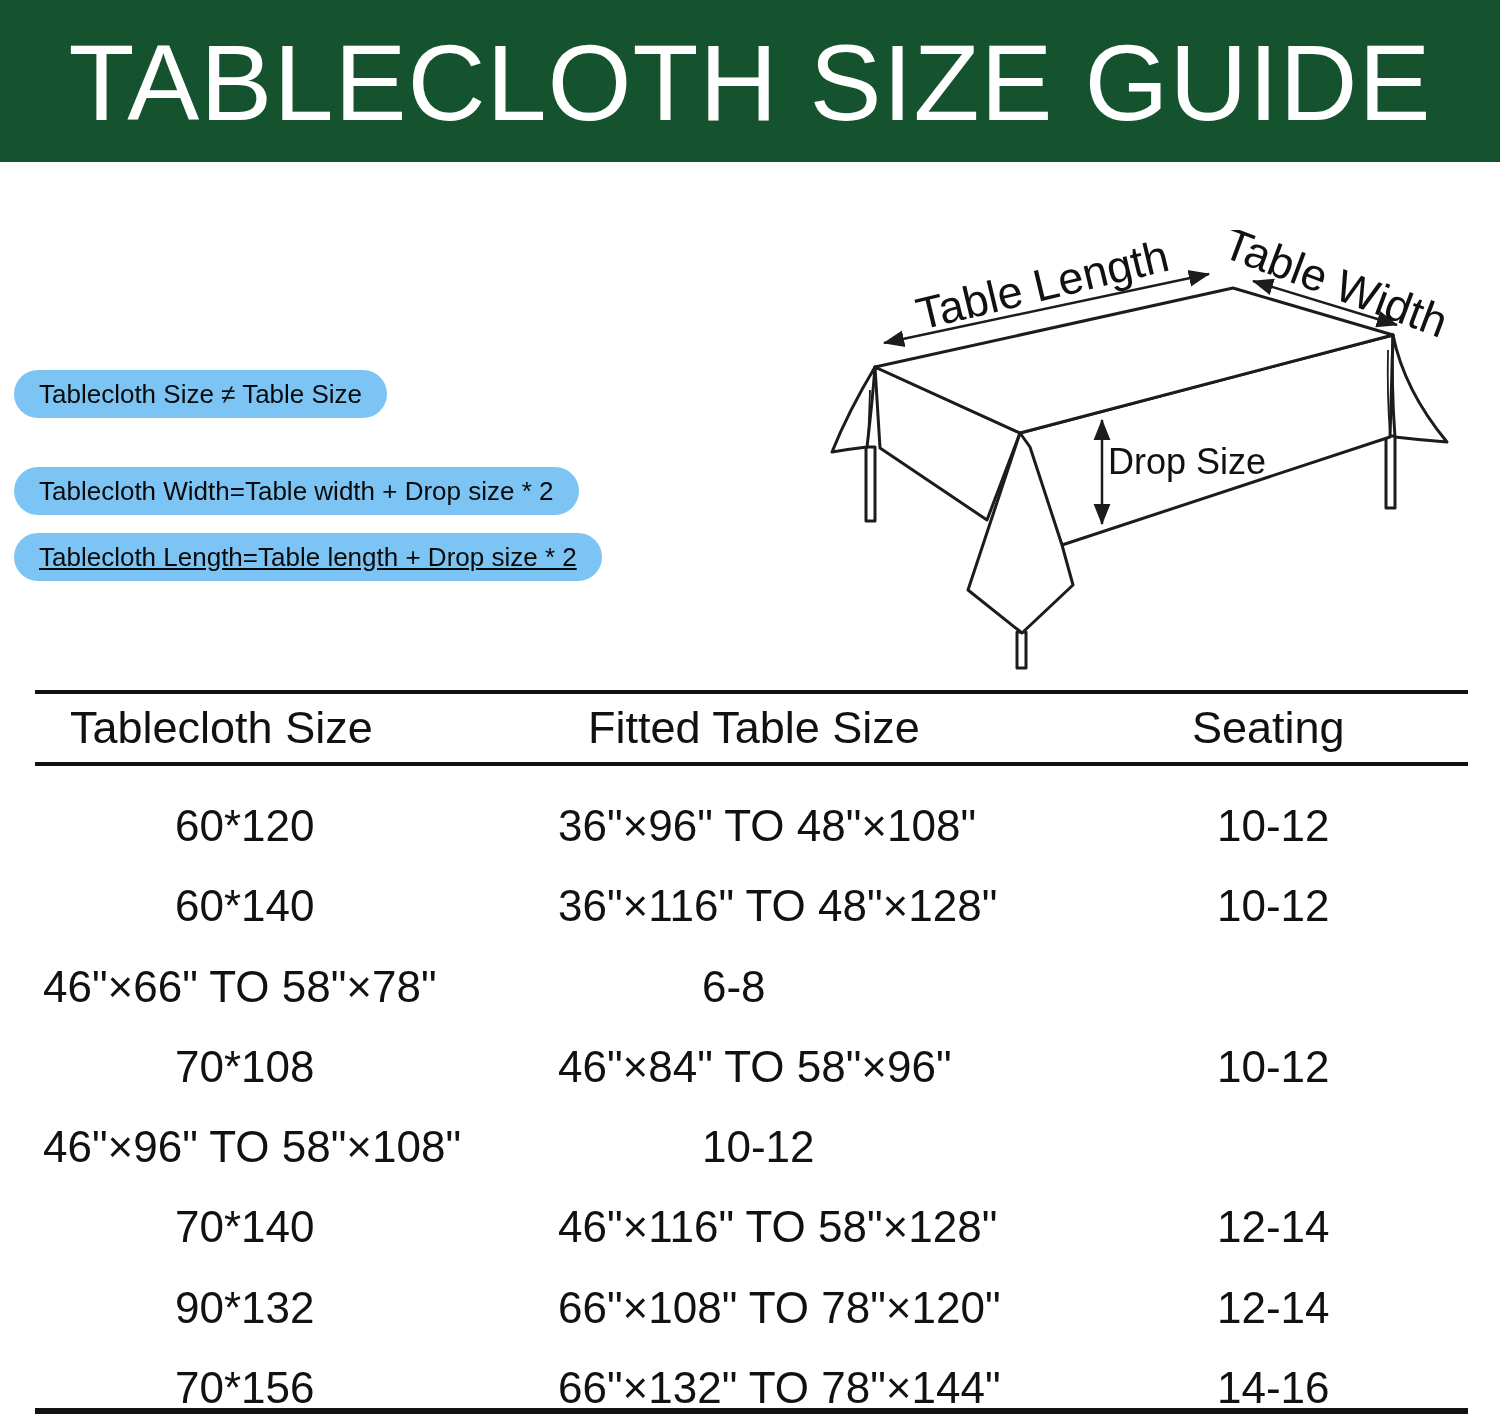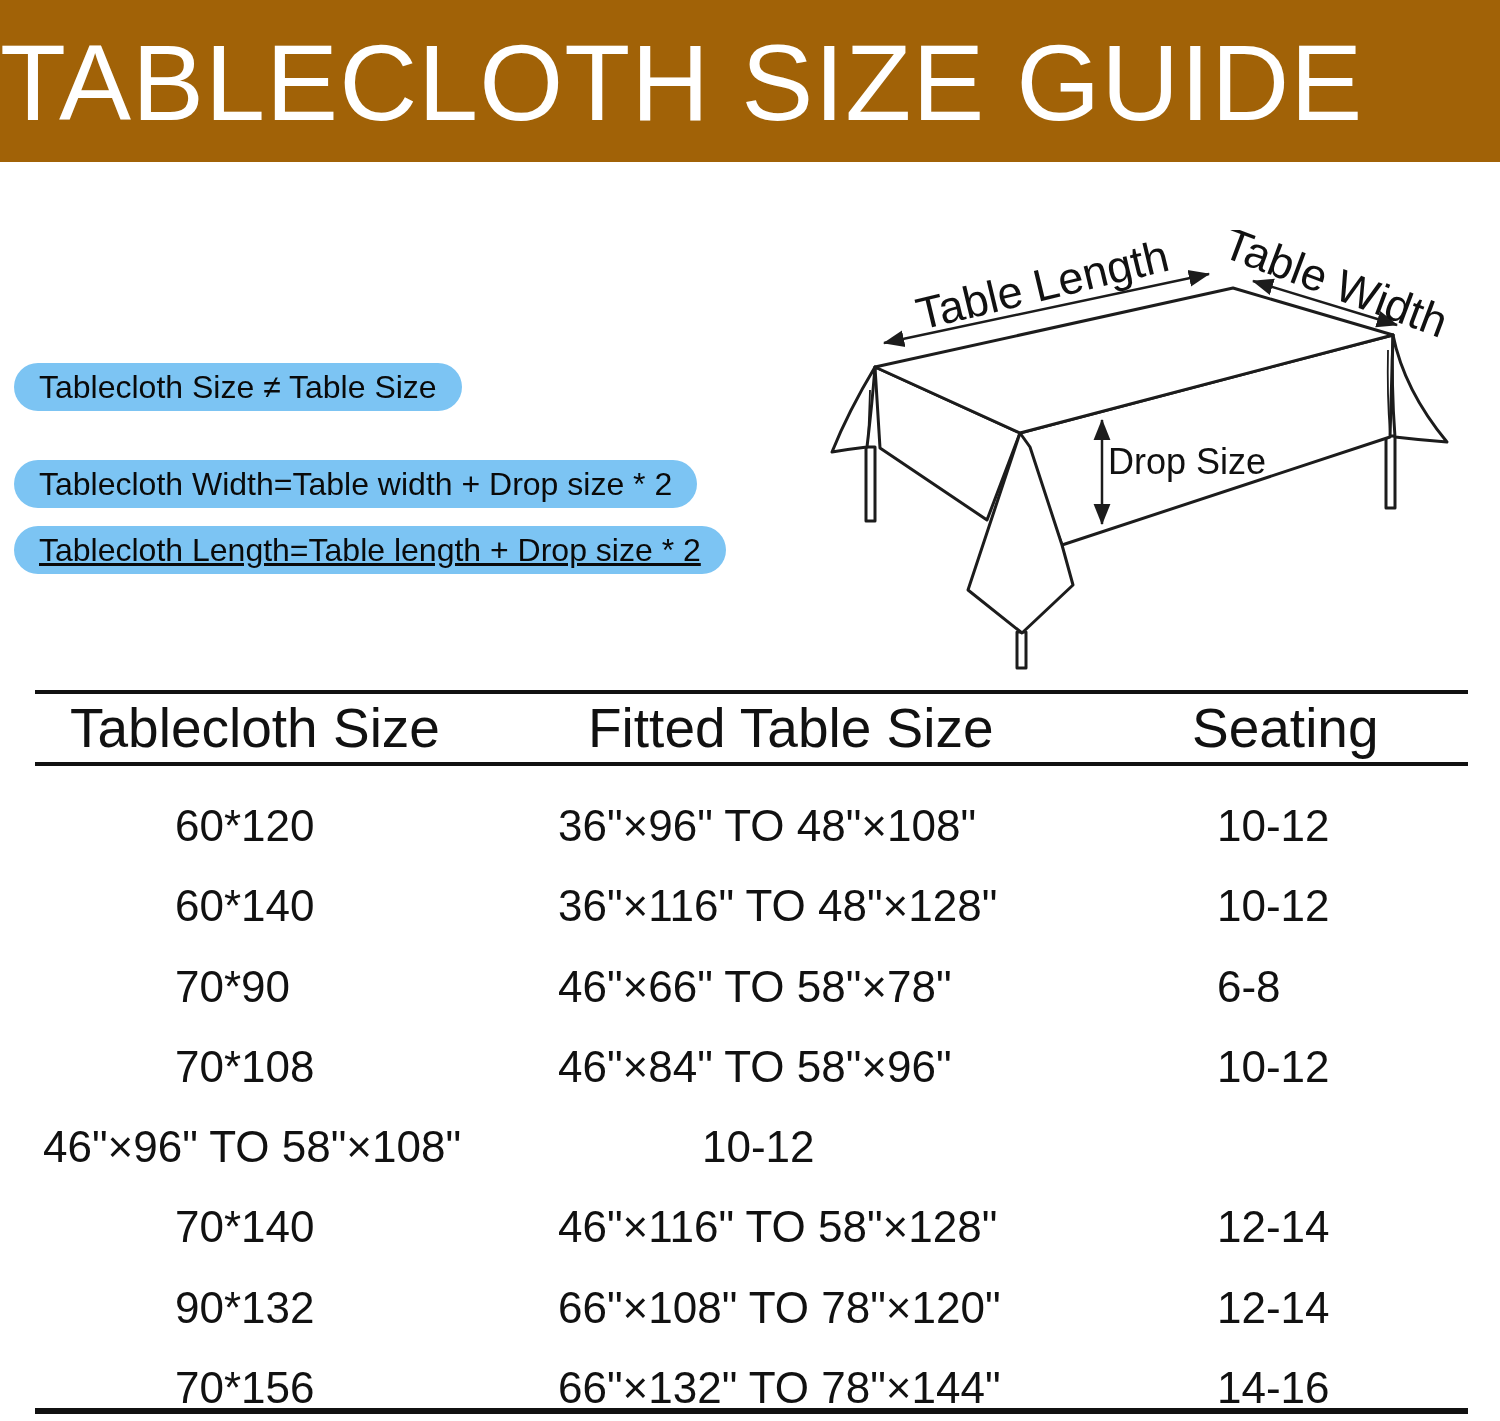--- a/index.html
+++ b/index.html
@@ -3,49 +3,50 @@
 <meta charset="utf-8">
 <style>
   html,body{margin:0;padding:0;background:#ffffff;}
   .canvas{
     position:relative;width:1500px;height:1421px;background:#ffffff;overflow:hidden;
     font-family:"Liberation Sans", sans-serif;color:#111111;
   }
   
   .banner{
     position:absolute;left:0;top:0;width:1500px;height:162px;
-    background:#a16207;display:flex;align-items:center;
+    background:#14532d;display:flex;align-items:center;justify-content:center;
   }
   .banner h1{
     margin:0;padding-top:2px;font-size:108px;font-weight:400;letter-spacing:1px;
     color:#ffffff;white-space:nowrap;
   }
   
   .pill{
     position:absolute;left:14px;height:48px;border-radius:24px;background:#7cc4f3;
-    display:flex;align-items:center;padding:0 25px;font-size:32px;color:#0a0a0a;
+    display:flex;align-items:center;padding:0 25px;font-size:26px;color:#0a0a0a;
     white-space:nowrap;
+    margin-top:7px;
   }
   .pill-1{top:363px;}
   .pill-2{top:460px;}
   .pill-3{top:526px;text-decoration:underline;}
   
   .diagram{position:absolute;left:800px;top:230px;width:700px;height:460px;}
   .diagram .line-art{stroke:#1c1c1c;stroke-width:3;fill:#ffffff;stroke-linejoin:round;}
   .diagram .fold{stroke:#1c1c1c;stroke-width:1.8;fill:none;}
   .diagram .dim{stroke:#1c1c1c;stroke-width:2.5;fill:none;}
   .diagram text{fill:#111111;font-family:"Liberation Sans", sans-serif;}
   
   .rule{position:absolute;left:35px;width:1433px;background:#111111;}
   .rule-top{top:690px;height:4px;}
   .rule-mid{top:762px;height:4px;}
   .rule-bottom{top:1408px;height:6px;}
   .thead{
     position:absolute;left:35px;top:694px;width:1433px;height:68px;
-    display:flex;align-items:center;font-size:55px;
+    display:flex;align-items:center;font-size:45px;
   }
   .tbody{
     position:absolute;left:35px;top:786px;width:1433px;height:642px;
     display:flex;flex-direction:column;font-size:44px;
   }
   .trow{flex:1;display:flex;align-items:center;}
   .c1{width:515px;box-sizing:border-box;}
   .c2{width:635px;box-sizing:border-box;}
   .c3{width:283px;box-sizing:border-box;}
   .thead .c1{padding-left:35px;}
@@ -120,21 +121,20 @@
       <div class="c1 cell">60*120</div>
       <div class="c2 cell">36"×96" TO 48"×108"</div>
       <div class="c3 cell">10-12</div>
     </div>
     <div class="trow">
       <div class="c1 cell">60*140</div>
       <div class="c2 cell">36"×116" TO 48"×128"</div>
       <div class="c3 cell">10-12</div>
     </div>
     <div class="trow">
-      <div class="c1 cell">70*90</div>
       <div class="c2 cell">46"×66" TO 58"×78"</div>
       <div class="c3 cell">6-8</div>
     </div>
     <div class="trow">
       <div class="c1 cell">70*108</div>
       <div class="c2 cell">46"×84" TO 58"×96"</div>
       <div class="c3 cell">10-12</div>
     </div>
     <div class="trow">
       <div class="c2 cell">46"×96" TO 58"×108"</div>

